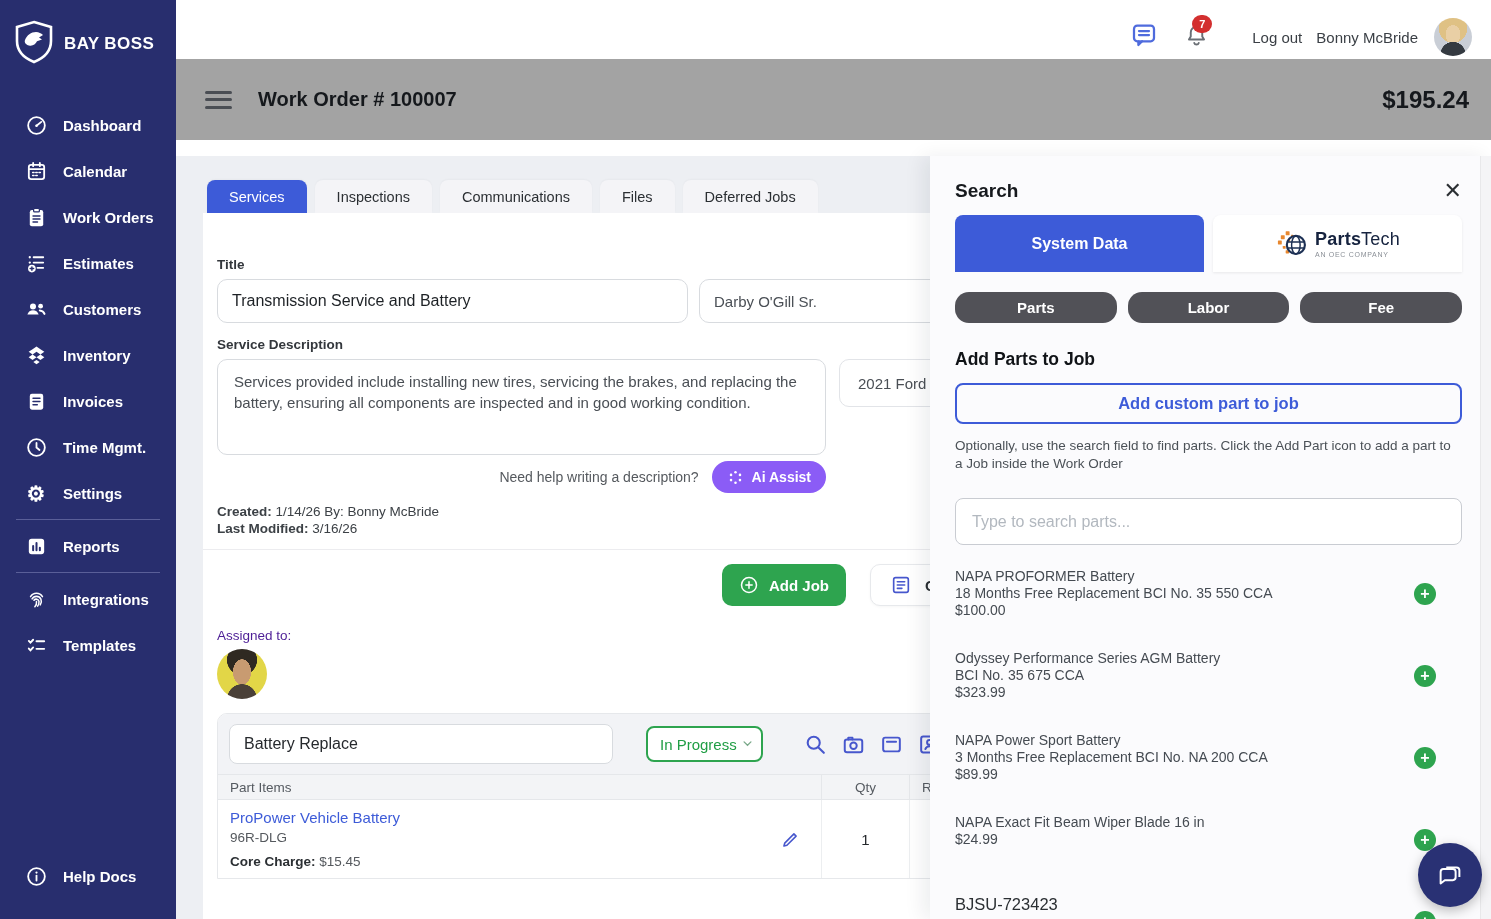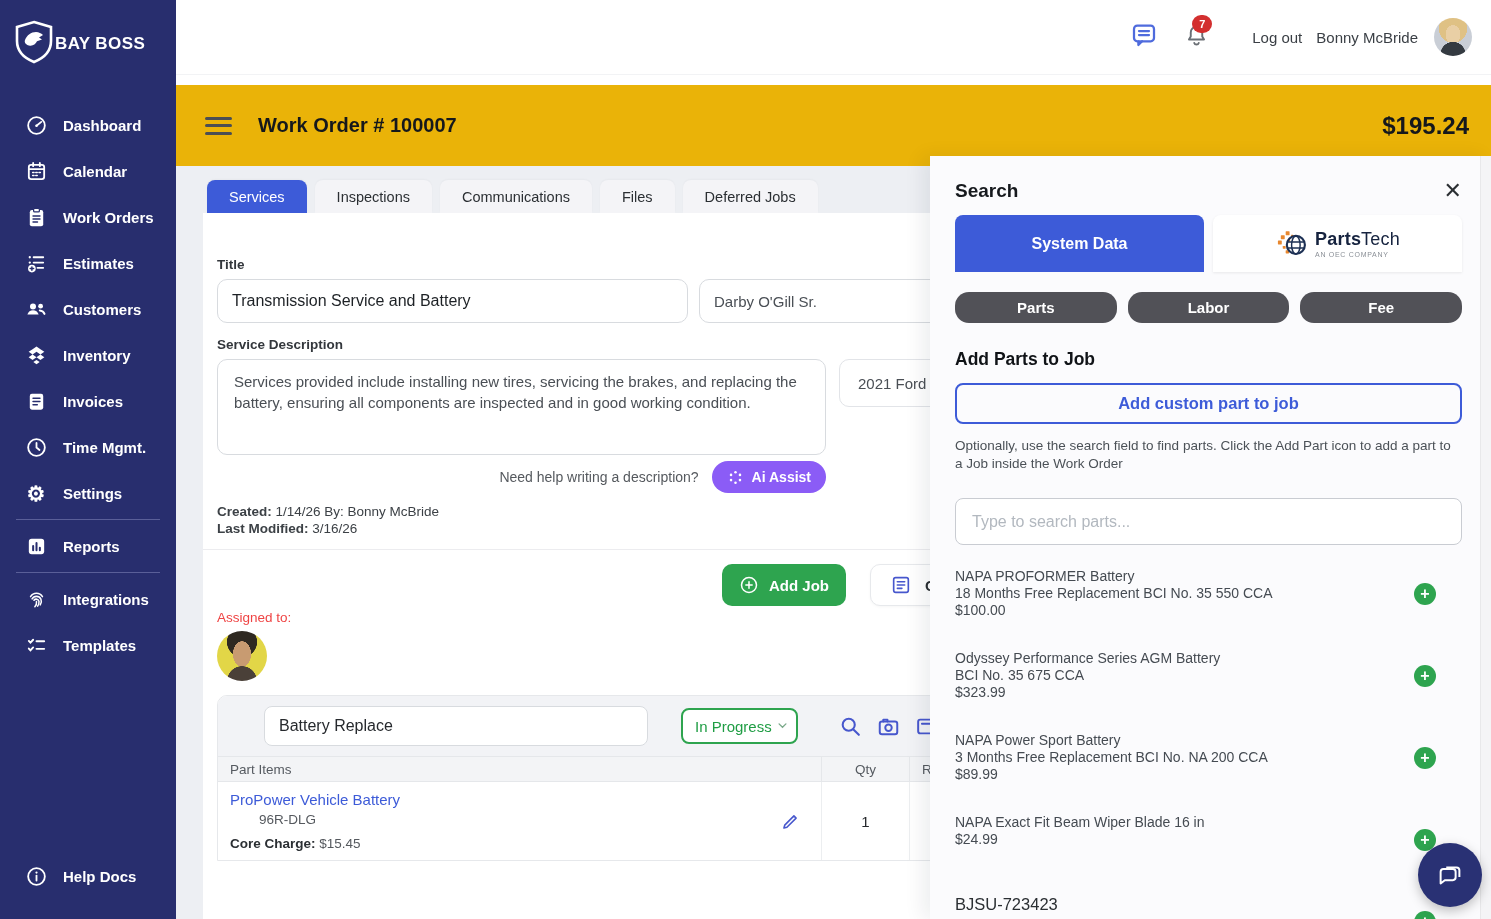--- a/index.html
+++ b/index.html
@@ -3,42 +3,42 @@
 <meta charset="utf-8">
 <style>
   * { box-sizing: border-box; }
   html,body { margin:0; padding:0; }
   body {
     width:1491px; height:919px; overflow:hidden; position:relative;
     font-family:"Liberation Sans", sans-serif; background:#fff; color:#2b2f33;
   }
   
   .sidebar { position:absolute; left:0; top:0; width:176px; height:100%; background:#282e6e; z-index:5; }
-  .logo-row { display:flex; align-items:center; padding:20px 8px 0 13px; }
+  .logo-row { display:flex; align-items:center; gap:9px; padding:20px 8px 0 13px; }
   .brand-name { color:#fff; font-weight:bold; font-size:17px; letter-spacing:.4px; white-space:nowrap; }
   .nav { margin-top:34px; }
   .nav-item { display:flex; align-items:center; gap:15px; padding:11px 0 11px 24px; color:#fff; font-size:15px; font-weight:600; cursor:pointer; }
   .nav-item .ico { width:24px; height:24px; display:flex; align-items:center; justify-content:center; flex:0 0 24px; }
   .nav-divider { height:1px; background:#5a5f98; margin:3px 16px; }
   .help-row { position:absolute; bottom:20px; left:0; right:0; }
   .gear-glyph { font-size:21px; color:#fff; line-height:1; }
   
   .topbar { position:absolute; left:176px; top:0; right:0; height:75px; background:#fff; display:flex; align-items:center; justify-content:flex-end; padding-right:19px; border-bottom:1px solid #f2f3f5; z-index:2; }
   .top-chat { margin-right:24px; cursor:pointer; }
   .bell-wrap { position:relative; margin-right:42px; cursor:pointer; }
   .badge { position:absolute; top:-7px; left:9px; min-width:20px; height:18px; background:#d32f2f; border-radius:10px; color:#fff; font-size:11px; font-weight:bold; display:flex; align-items:center; justify-content:center; padding:0 5px; }
   .logout { font-size:15px; color:#3a3f45; cursor:pointer; margin-right:14px; }
   .username { font-size:15px; color:#3a3f45; margin-right:16px; }
   .user-avatar { width:38px; height:38px; border-radius:50%; cursor:pointer;
     background:
       radial-gradient(circle at 50% 96%, #343a41 0 30%, transparent 31%),
       radial-gradient(ellipse 32% 42% at 50% 44%, #e9cfa5 0 60%, transparent 61%),
       radial-gradient(circle at 50% 28%, #dfc184 0 42%, transparent 43%),
       #c9ced6; }
-  .wo-bar { position:absolute; left:176px; top:85px; right:0; height:81px; background:#eab308; display:flex; align-items:center; padding:0 22px 0 29px; z-index:2; }
+  .wo-bar { position:absolute; left:176px; top:59px; right:0; height:81px; background:#a3a3a3; display:flex; align-items:center; padding:0 22px 0 29px; z-index:2; }
   .hamburger { width:27px; cursor:pointer; }
   .hamburger div { height:3px; background:#4a4e54; border-radius:2px; margin:4.5px 0; }
   .wo-title { font-size:20px; font-weight:bold; color:#15181c; margin-left:26px; }
   .wo-total { margin-left:auto; font-size:24px; font-weight:bold; color:#15181c; }
   
   .content { position:absolute; left:176px; top:156px; right:0; bottom:0; background:#edeff3; overflow:hidden; }
   .tabs { position:absolute; left:31px; top:24px; display:flex; gap:8px; z-index:1; }
   .tab { height:33px; display:flex; align-items:center; padding:0 22px; background:#f4f4f7; border-radius:8px 8px 0 0; font-size:14.5px; color:#2b2f33; cursor:pointer; box-shadow:0 -1px 2px rgba(0,0,0,.03); }
   .tab.active { background:#3d5bd8; color:#fff; }
   .card { position:absolute; left:27px; top:57px; width:1240px; bottom:-4px; background:#fff; border-radius:0 10px 0 0; padding:28px 0 0 14px; }
@@ -56,42 +56,42 @@
   .desc-box { width:609px; height:96px; border:1px solid #d8dbdf; border-radius:10px; padding:11px 16px; font-size:15px; color:#4a4f55; line-height:1.42; resize:none; }
   .vehicle-box { width:260px; height:48px; border:1px solid #e2e4e8; border-radius:10px; display:flex; align-items:center; padding:0 18px; font-size:15px; color:#4a4f55; white-space:nowrap; overflow:hidden; background:#fff; }
   .ai-row { margin-top:6px; width:609px; display:flex; align-items:center; justify-content:flex-end; gap:13px; }
   .ai-text { font-size:14px; color:#55595e; }
   .ai-btn { height:32px; border-radius:16px; background:#8b5cf6; color:#fff; font-weight:bold; font-size:14px; display:flex; align-items:center; gap:8px; padding:0 15px; cursor:pointer; border:none; }
   .meta { margin-top:10px; font-size:13.5px; color:#3c4146; line-height:17px; }
   .sep { margin:12px 0 0 -14px; border:none; border-top:1px solid #ececef; width:1240px; }
   .actions-row { margin-top:14px; display:flex; gap:24px; padding-left:505px; }
   .add-job-btn { height:42px; background:#2ea44f; color:#fff; font-weight:bold; font-size:15px; border-radius:10px; display:flex; align-items:center; gap:10px; padding:0 17px; cursor:pointer; border:none; }
   .canned-btn { height:42px; width:210px; background:#fff; border:1px solid #e7e9ec; border-radius:10px; display:flex; align-items:center; gap:13px; padding:0 19px; font-size:15px; font-weight:600; color:#2b2f33; cursor:pointer; box-shadow:0 1px 3px rgba(0,0,0,.04); }
-  .assigned-label { margin-top:4px; font-size:13.5px; color:#ef4444; }
+  .assigned-label { margin-top:22px; font-size:13.5px; color:#4c1d95; }
   .tech-avatar { width:50px; height:50px; border-radius:50%; margin-top:6px; cursor:pointer;
     background:
       radial-gradient(circle at 50% 100%, #4a4038 0 26%, transparent 27%),
       radial-gradient(ellipse 30% 42% at 50% 46%, #c89b71 0 60%, transparent 61%),
       radial-gradient(circle at 50% 22%, #2f2921 0 32%, transparent 33%),
       #e2d647; }
   
   .job-card { margin-top:14px; width:1226px; border:1px solid #e6e8eb; border-radius:10px 10px 0 0; overflow:hidden; }
   .job-toolbar { background:#f2f3f6; padding:10px 11px; display:flex; align-items:center; }
-  .job-name-input { width:384px; height:40px; border:1px solid #d8dbdf; border-radius:8px; padding:0 14px; font-size:16px; color:#26292d;margin-left:35px; }
+  .job-name-input { width:384px; height:40px; border:1px solid #d8dbdf; border-radius:8px; padding:0 14px; font-size:16px; color:#26292d; }
   .job-status { margin-left:33px; width:117px; height:36px; border:2px solid #2ea44f; border-radius:8px; color:#1f9d44; font-size:15px; display:flex; align-items:center; justify-content:space-between; padding:0 9px 0 12px; background:#fff; cursor:pointer; }
   .job-icons { margin-left:40px; display:flex; gap:13px; align-items:center; }
   .job-icons .jic { cursor:pointer; display:flex; }
   .ptable-head { display:flex; background:#f3f4f6; border-top:1px solid #e5e7ea; border-bottom:1px solid #e5e7ea; height:26px; align-items:stretch; font-size:13.5px; color:#555a60; }
   .col-part { width:603px; padding-left:12px; display:flex; align-items:center; }
   .col-qty { width:88px; border-left:1px solid #e5e7ea; display:flex; align-items:center; justify-content:center; }
   .col-rate { flex:1; border-left:1px solid #e5e7ea; display:flex; align-items:center; padding-left:12px; }
   .ptable-row { display:flex; background:#fff; min-height:78px; align-items:stretch; }
   .part-cell { width:603px; padding:9px 20px 8px 12px; position:relative; }
   .part-link { color:#3d5bd8; font-size:15px; cursor:pointer; }
-  .part-sku { font-size:13.5px; color:#55595e; margin-top:4px;margin-left:29px; }
+  .part-sku { font-size:13.5px; color:#55595e; margin-top:4px; }
   .part-core { font-size:13.5px; margin-top:9px; color:#55595e; }
   .part-core b { color:#2b2f33; }
   .pencil { position:absolute; right:20px; top:29px; cursor:pointer; }
   .qty-cell { width:88px; border-left:1px solid #eceef0; display:flex; align-items:center; justify-content:center; font-size:15px; color:#26292d; }
   .rate-cell { flex:1; border-left:1px solid #eceef0; }
   
   .panel { position:absolute; left:930px; top:156px; right:0; bottom:0; background:#fbfbfd; box-shadow:-8px 0 18px rgba(20,24,40,.07); padding:24px 29px 0 25px; z-index:3; }
   .panel-head { display:flex; justify-content:space-between; align-items:center; }
   .panel-title { font-size:19px; font-weight:bold; color:#16191d; }
   .panel-close { font-size:22px; color:#2b2f33; cursor:pointer; line-height:1; }

